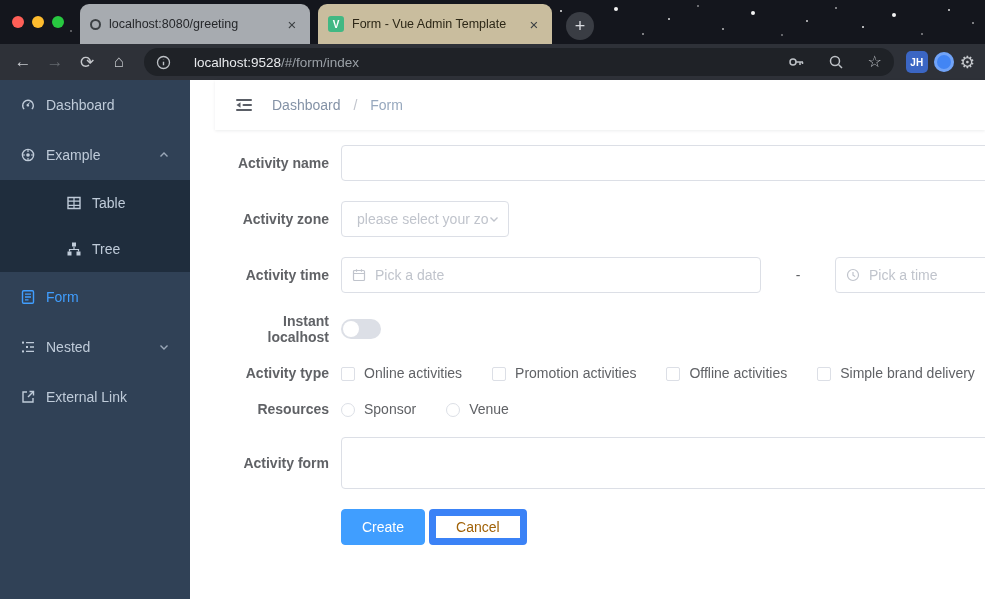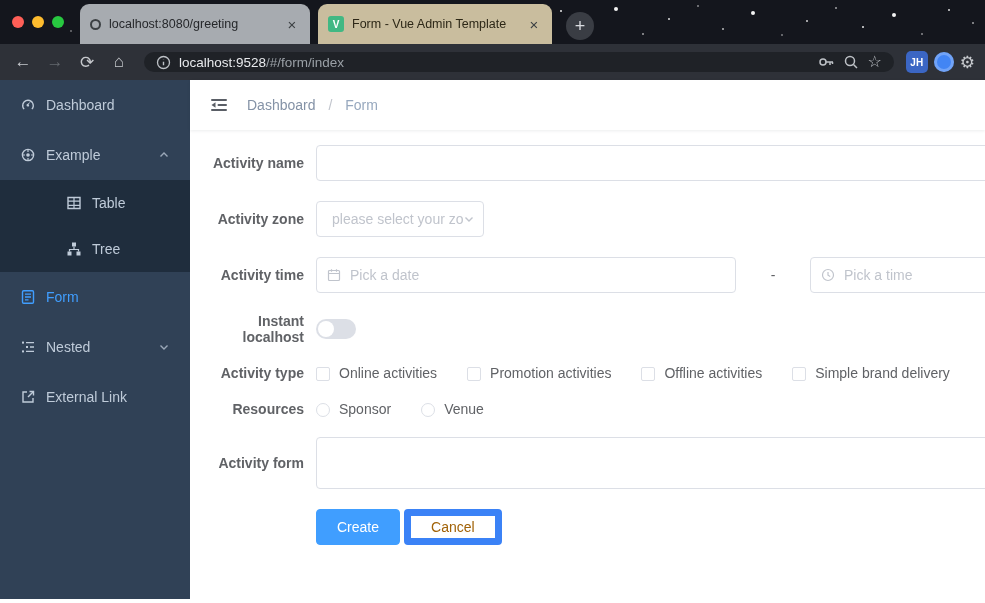--- a/index.html
+++ b/index.html
@@ -32,34 +32,34 @@
   .tab-title { flex: 1; white-space: nowrap; overflow: hidden; }
   .tab-close { width: 16px; text-align: center; font-size: 15px; color: #3c4043; cursor: pointer; }
   .newtab { width: 28px; height: 28px; border-radius: 50%; background: #3a3d44; color: #dadce0; display: flex;
             align-items: center; justify-content: center; font-size: 18px; margin: 0 0 4px 14px; z-index: 2; cursor: pointer; }
 
   
   .toolbar { height: 36px; background: #2e3138; display: flex; align-items: center; padding: 0 10px; gap: 6px; color: #c6c9cd; }
   .navbtn { width: 26px; height: 26px; display: flex; align-items: center; justify-content: center; font-size: 17px;
             border-radius: 50%; cursor: pointer; flex: none; }
   .navbtn.dim { color: #64686e; }
-  .omnibox { flex: 1; height: 20px; background: #1f2227; border-radius: 14px; display: flex; align-items: center;
-             padding: 0 12px; gap: 8px; margin: 0 6px; min-width: 0; }
+  .omnibox { flex: 1; height: 28px; background: #1f2227; border-radius: 14px; display: flex; align-items: center;
+             padding: 0 12px; gap: 23px; margin: 0 6px; min-width: 0; }
   .url { font-size: 13.5px; white-space: nowrap; overflow: hidden; flex: 1; }
   .url .host { color: #e8eaed; } .url .path { color: #9aa0a6; }
   .obx-icon { color: #bdc1c6; display: flex; align-items: center; cursor: pointer; flex: none; }
   .star-glyph { font-size: 16px; line-height: 1; }
   .badge-jh { width: 22px; height: 22px; border-radius: 5px; background: #3b66c4; color: #fff; font-size: 10px;
               font-weight: bold; display: flex; align-items: center; justify-content: center; cursor: pointer; flex: none; }
   .badge-circle { width: 20px; height: 20px; border-radius: 50%; background: #4285f4; cursor: pointer; flex: none;
                   box-shadow: inset 0 0 0 3px rgba(255,255,255,.25); }
   .gearbtn { font-size: 17px; color: #c6c9cd; cursor: pointer; line-height: 1; flex: none; }
 
   
-  .app { display: flex; height: 519px; }
+  .app { display: flex; height: 519px; gap: 25px; }
   .sidebar { width: 190px; background: #304156; color: #bfcbd9; flex: none; font-size: 14px; }
   .side-item { height: 50px; display: flex; align-items: center; padding: 0 20px; gap: 10px; cursor: pointer; }
   .side-item.sub { background: #1f2d3d; padding-left: 66px; height: 46px; }
   .side-item.active { color: #409EFF; }
   .side-item svg { flex: none; }
   .chev { margin-left: auto; opacity: .75; display: flex; }
 
   .main { flex: 1; display: flex; flex-direction: column; min-width: 0; background: #fff; }
   .header { height: 50px; display: flex; align-items: center; padding: 0 15px; flex: none;
             box-shadow: 0 1px 3px rgba(0,21,41,.08); position: relative; z-index: 1; }

